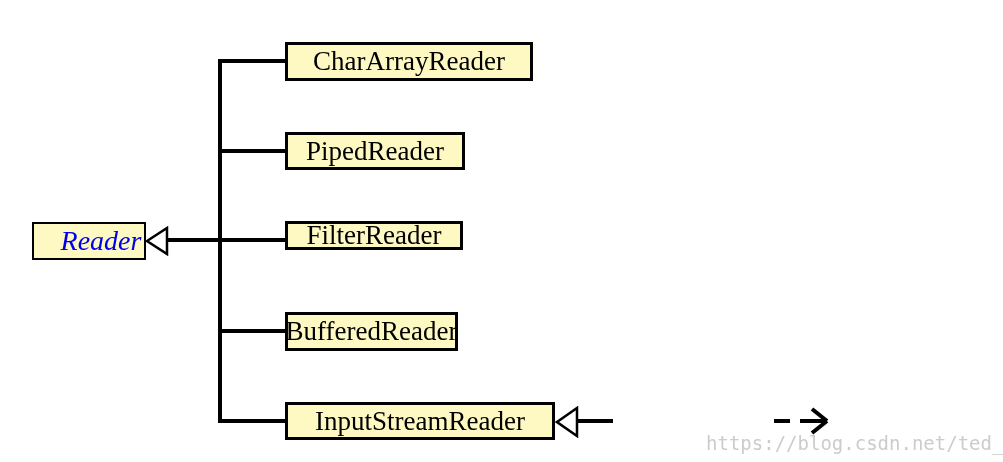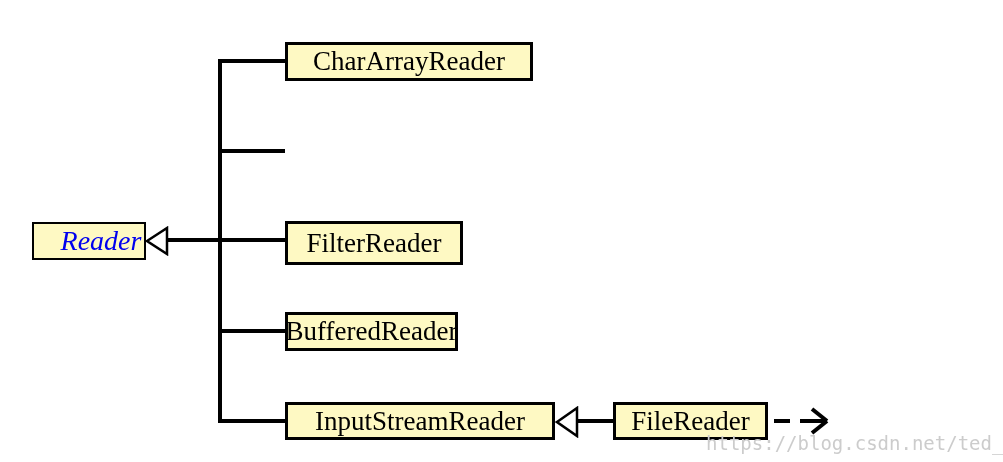--- a/index.html
+++ b/index.html
@@ -59,28 +59,28 @@
 </style>
 </head>
 <body>
 
 <div id="canvas">
 
   <div class="box base" style="left:32px; top:222px; width:114px; height:38px;padding-left:24px;">Reader</div>
 
   <div class="box" style="left:285px; top:42px; width:248px; height:39px;">CharArrayReader</div>
 
+  <div class="box" style="left:285px; top:132px; width:180px; height:38px;">PipedReader</div>
 
-  <div class="box" style="left:285px; top:221px; width:178px; height:44px;">FilterReader</div>
+  <div class="box" style="left:285px; top:221px; width:178px; height:29px;">FilterReader</div>
 
   <div class="box" style="left:285px; top:312px; width:173px; height:39px;">BufferedReader</div>
 
   <div class="box" style="left:285px; top:402px; width:270px; height:38px;">InputStreamReader</div>
 
-  <div class="box" style="left:613px; top:402px; width:155px; height:38px;">FileReader</div>
 
 
   <div class="vline" style="left:218px; top:59px; width:4px; height:364px;"></div>
 
   <div class="hline" style="left:218px; top:59px; width:67px; height:4px;"></div>
 
   <div class="hline" style="left:218px; top:149px; width:67px; height:4px;"></div>
 
   <div class="hline" style="left:165px; top:238px; width:120px; height:4px;"></div>
 

